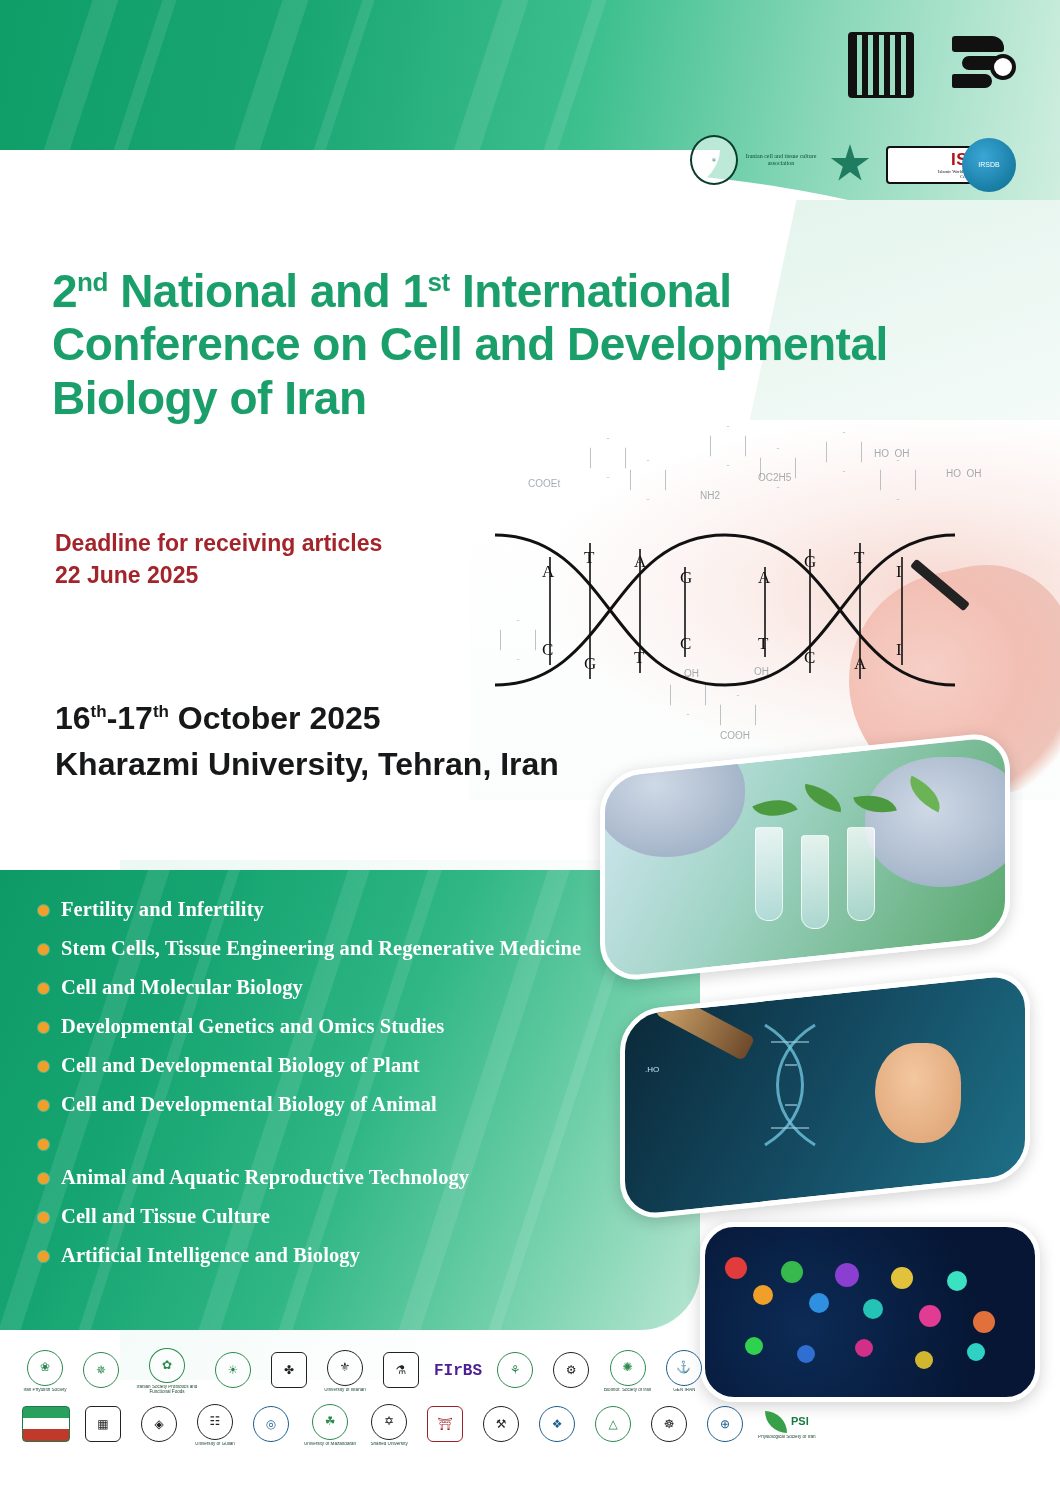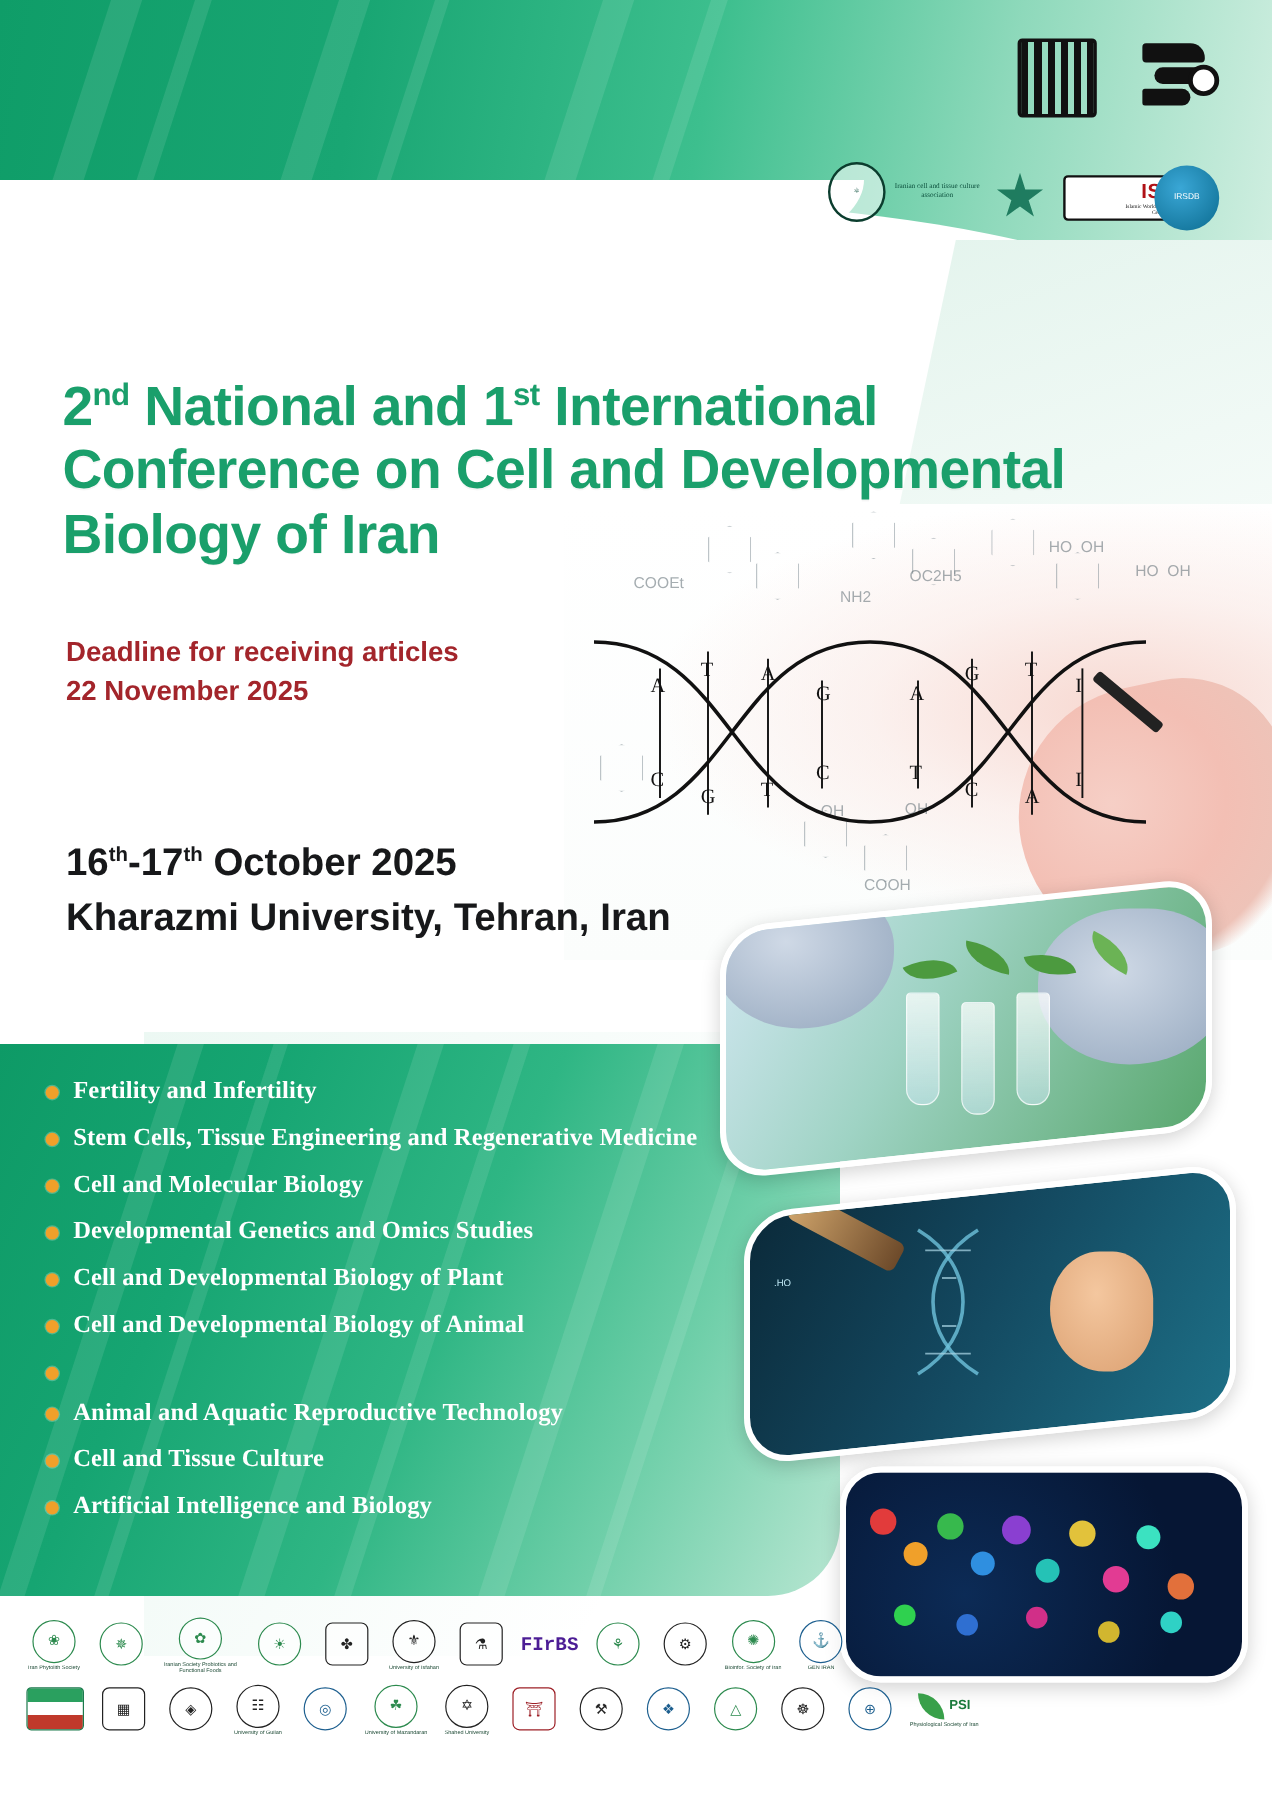--- a/index.html
+++ b/index.html
@@ -83,21 +83,21 @@
 
   
   .sci-bg{
     position:absolute;left:470px;top:420px;width:600px;height:380px;
     background:
       radial-gradient(ellipse at 78% 45%,rgba(247,214,206,.95) 0%,rgba(250,232,228,.6) 32%,rgba(255,255,255,0) 60%),
       linear-gradient(180deg,#ffffff 0%,#fbfdfc 100%);
     overflow:hidden;
   }
   .chem{
-    position:absolute;color:#5d6b72;opacity:.55;font-size:13px;
+    position:absolute;color:#5d6b72;opacity:.55;font-size:10px;
     font-family:"Liberation Sans",sans-serif;
   }
   .hex{
     position:absolute;width:34px;height:38px;border:1.4px solid #7b8a92;opacity:.5;
     clip-path:polygon(50% 0%,100% 25%,100% 75%,50% 100%,0% 75%,0% 25%);
   }
   .hand{
     position:absolute;right:-10px;top:150px;width:230px;height:230px;
     background:radial-gradient(ellipse at 35% 40%,#f6cfc6 0%,#f3bfb4 45%,#eec3b8 70%,rgba(255,255,255,0) 78%);
     border-radius:50% 40% 45% 55%;
@@ -111,21 +111,20 @@
 
   
   .title{
     position:absolute;left:52px;top:265px;width:990px;
     font-family:"Liberation Sans",sans-serif;
     font-weight:bold;
     color:#1a9f6b;
     font-size:46px;line-height:1.16;
     letter-spacing:-0.5px;
     text-shadow:0 1px 0 rgba(0,0,0,.04);
-    margin-top:47px;
   }
   .title sup{font-size:26px;vertical-align:super;}
   .deadline{
     position:absolute;left:55px;top:527px;width:520px;
     font-family:"Liberation Sans",sans-serif;font-weight:bold;
     color:#a3252b;font-size:23px;line-height:1.4;
   }
   .when{
     position:absolute;left:55px;top:695px;width:620px;
     font-family:"Liberation Sans",sans-serif;font-weight:bold;
@@ -337,21 +336,21 @@
   </div>
 
   <div class="title">
     <div>2<sup>nd</sup> National and 1<sup>st</sup> International</div>
     <div>Conference on Cell and Developmental</div>
     <div>Biology of Iran</div>
   </div>
 
   <div class="deadline">
     <div>Deadline for receiving articles</div>
-    <div>22 November 2025</div>
+    <div>22 June 2025</div>
   </div>
 
   <div class="when">
     <div>16<sup>th</sup>-17<sup>th</sup> October 2025</div>
     <div>Kharazmi University, Tehran, Iran</div>
   </div>
 
   <div class="topics-panel">
     <div class="stripe" style="left:70px"></div>
     <div class="stripe" style="left:150px;width:12px"></div>

